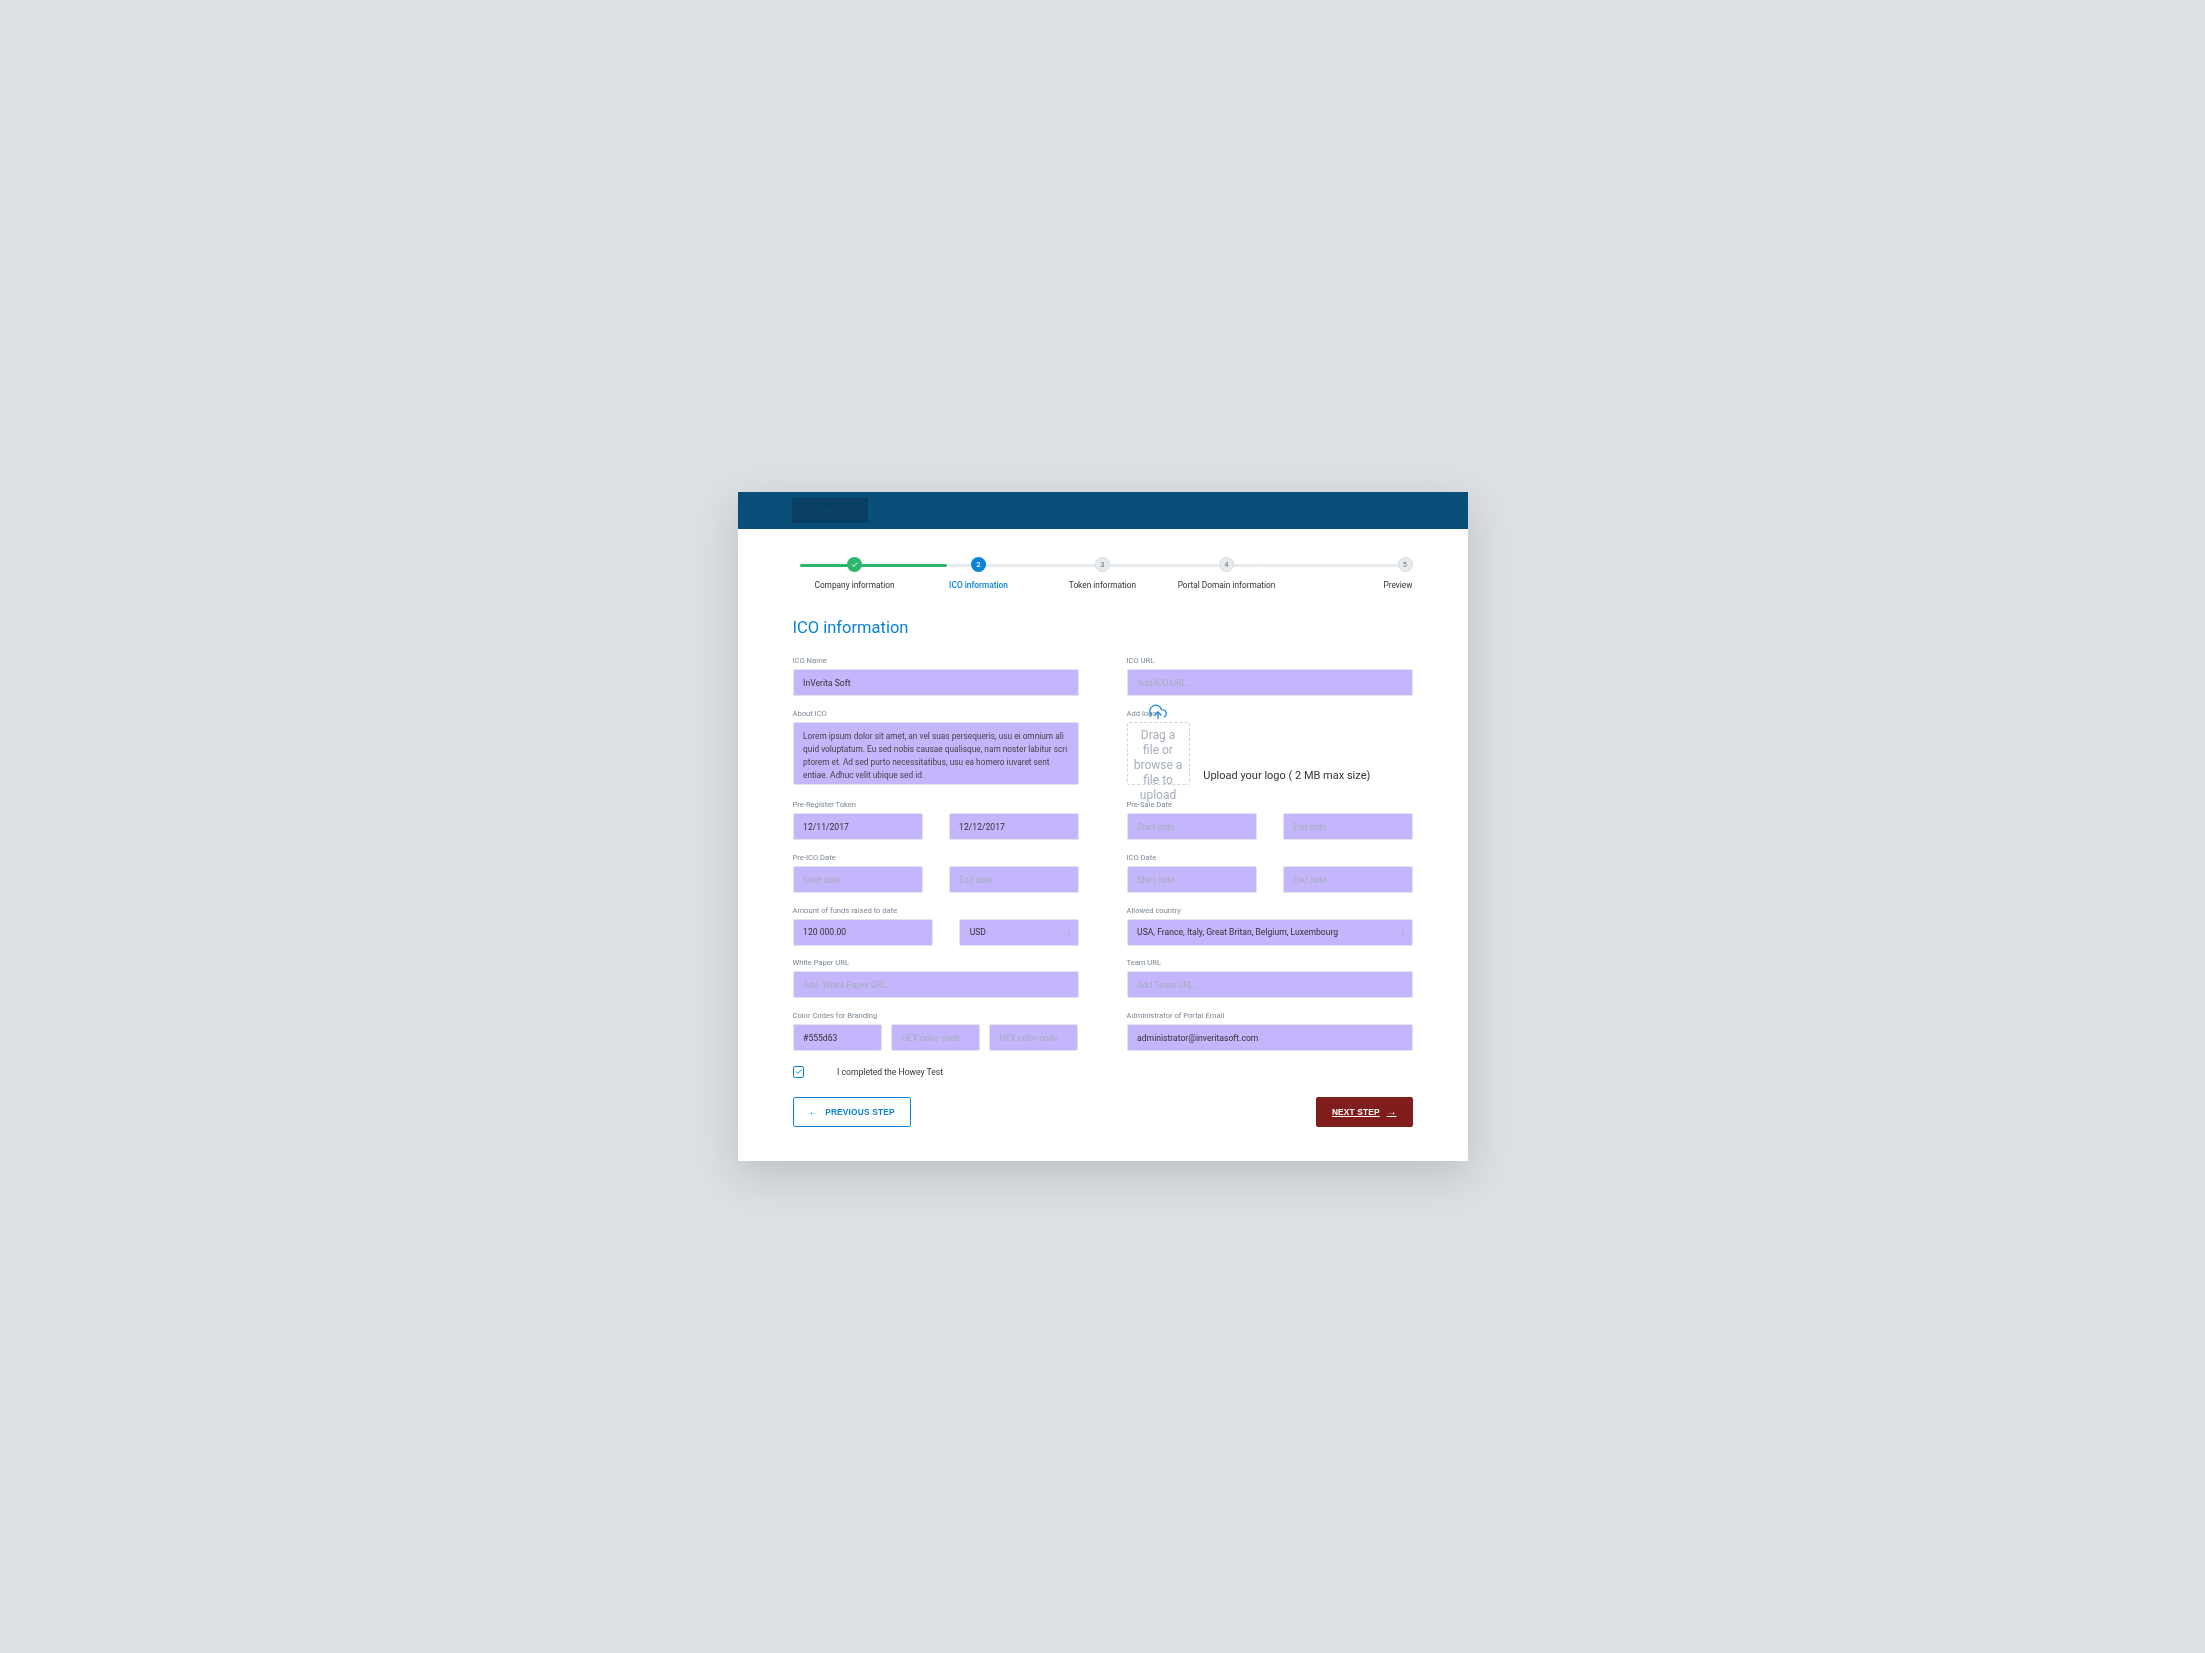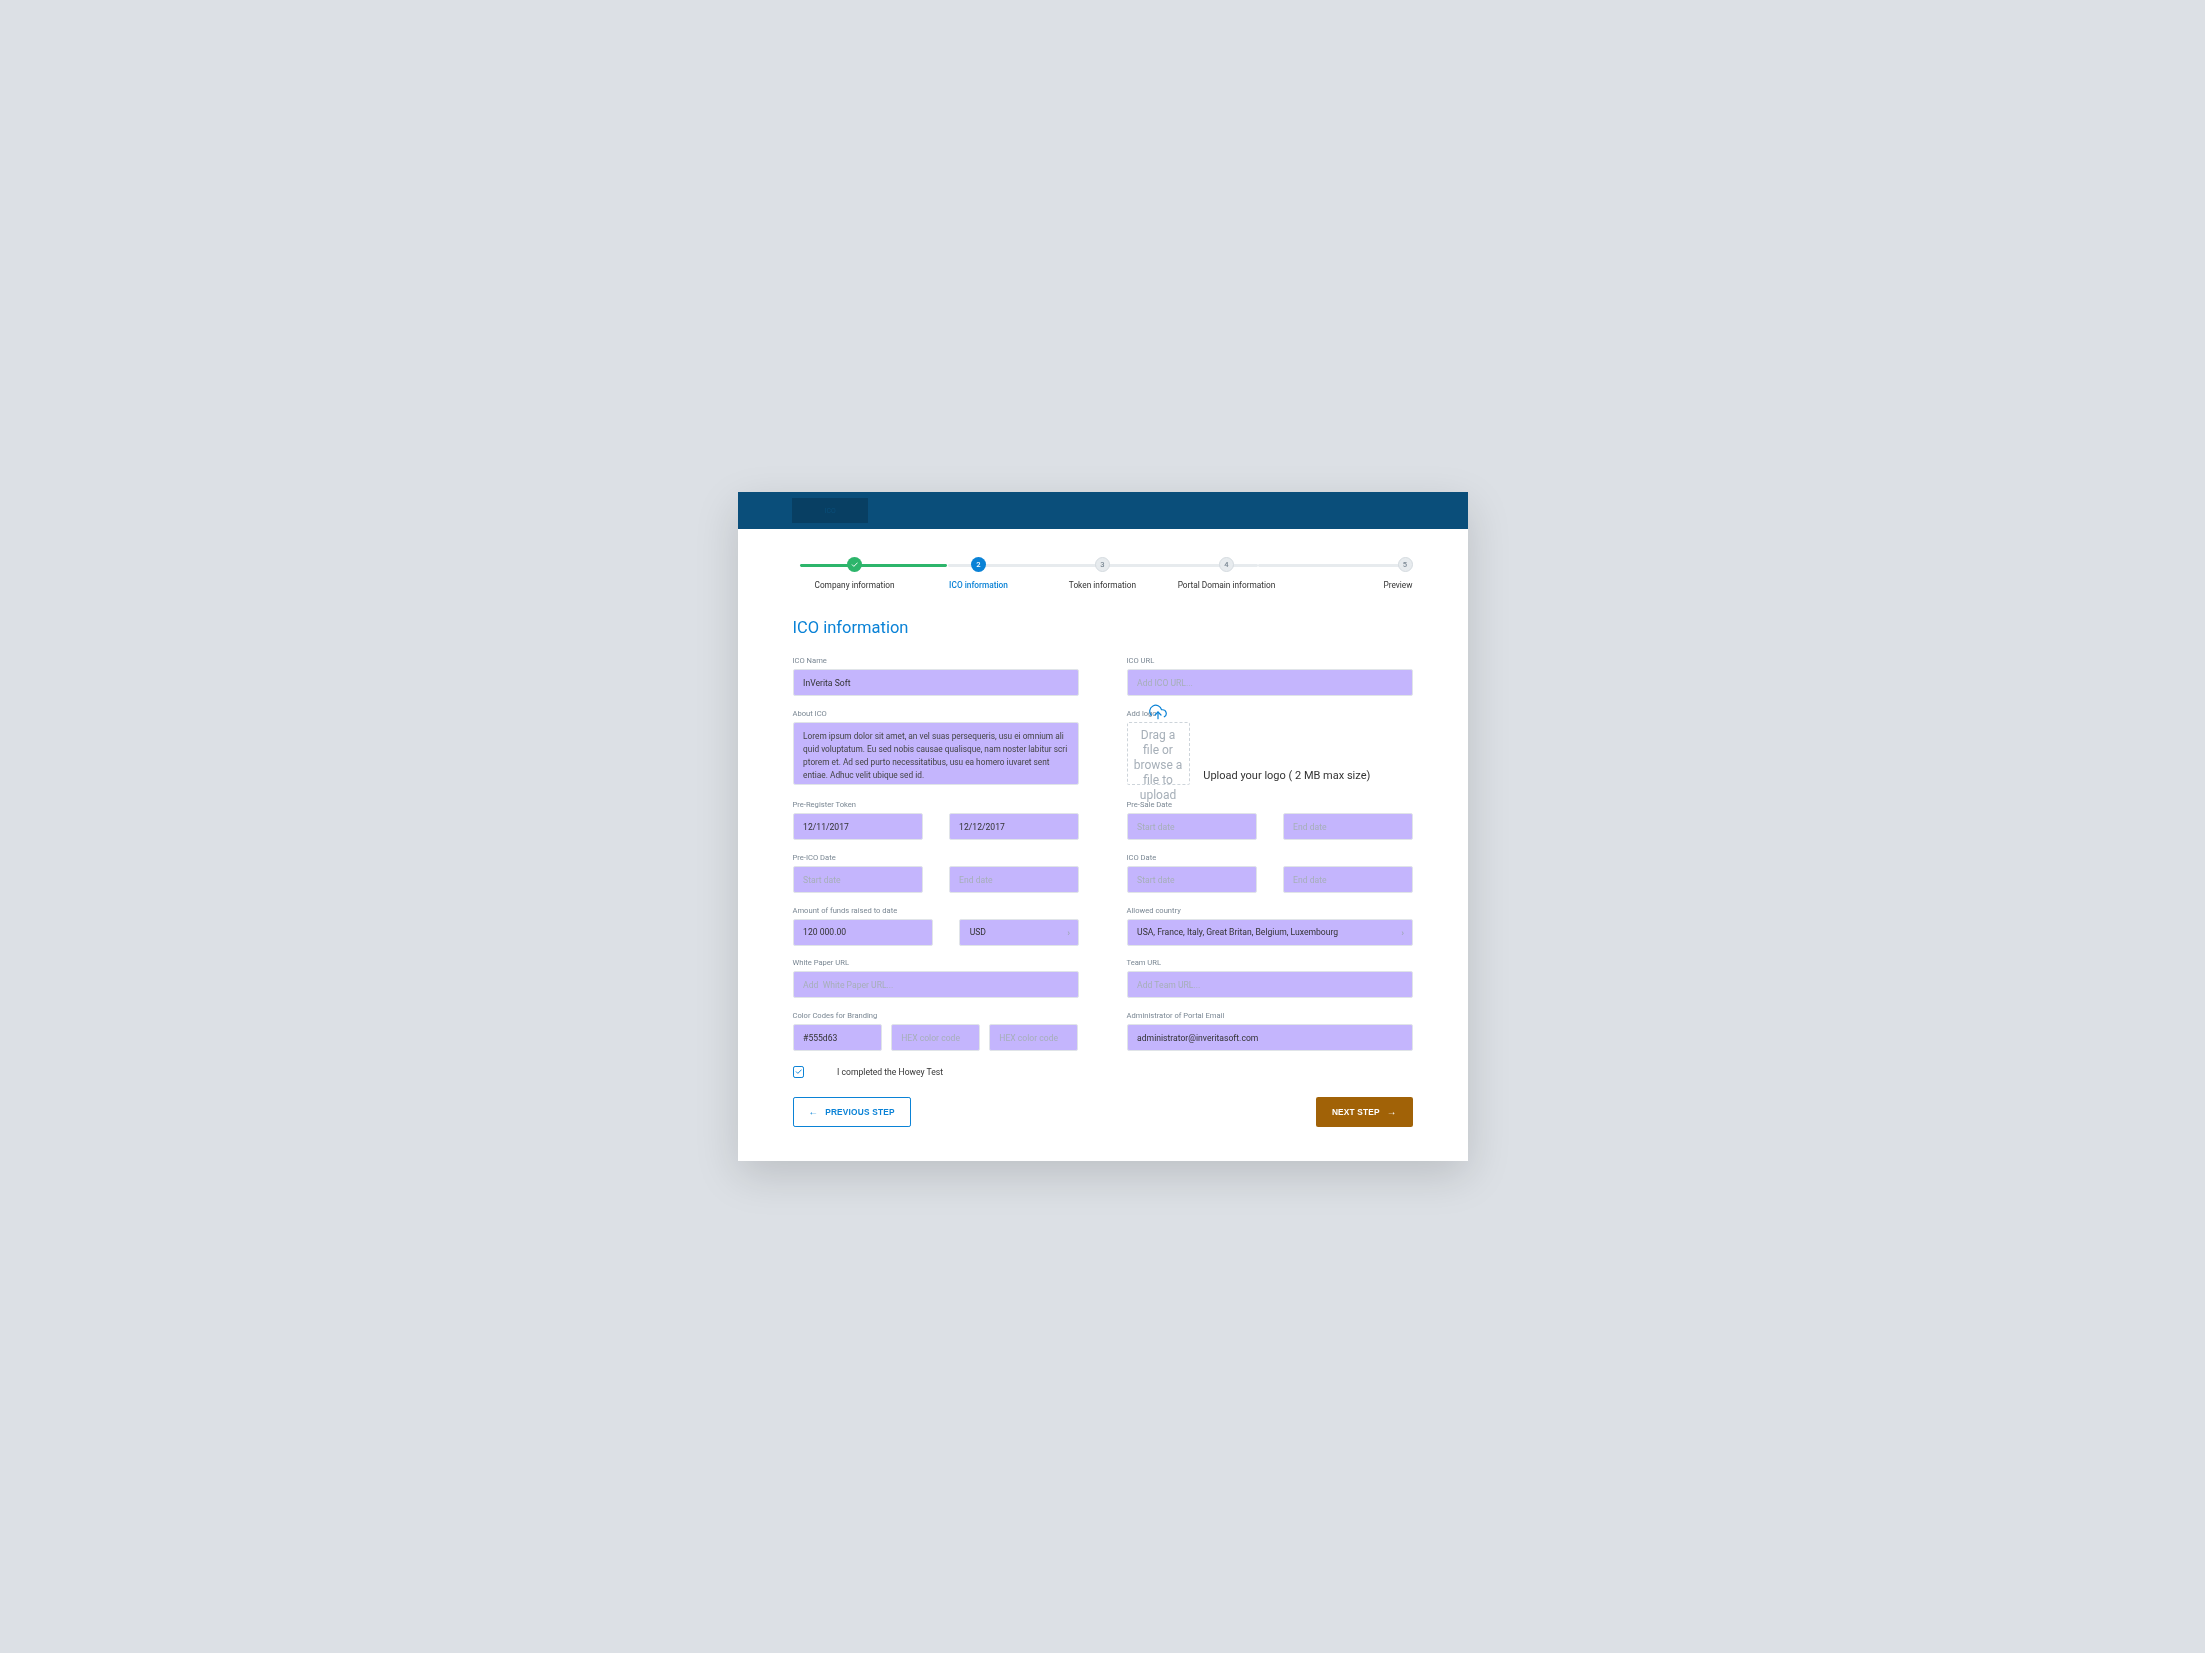--- a/index.html
+++ b/index.html
@@ -155,21 +155,21 @@
   .nav-row{
     display:flex; justify-content:space-between; margin-top:19.3px;
   }
   .btn{
     display:inline-flex; align-items:center; gap:6.9px;
     font-size:8.3px; font-weight:600; letter-spacing:0.2px;
     padding:8.3px 15px; border-radius:2.1px; cursor:pointer;
     border:0.7px solid transparent;
   }
   .btn-outline{ border-color:#0a82d6; color:#0a82d6; background:#fff;}
-  .btn-primary{ background:#a16207; color:#fff;}
+  .btn-primary{ background:#7f1d1d; color:#fff;text-decoration:underline;}
   .arrow{ font-size:9.6px;}
 </style>
 </head>
 <body>
 
 <div class="app">
   <div class="topbar">
     <div class="logo">
       <span>ICO</span>
     </div>

